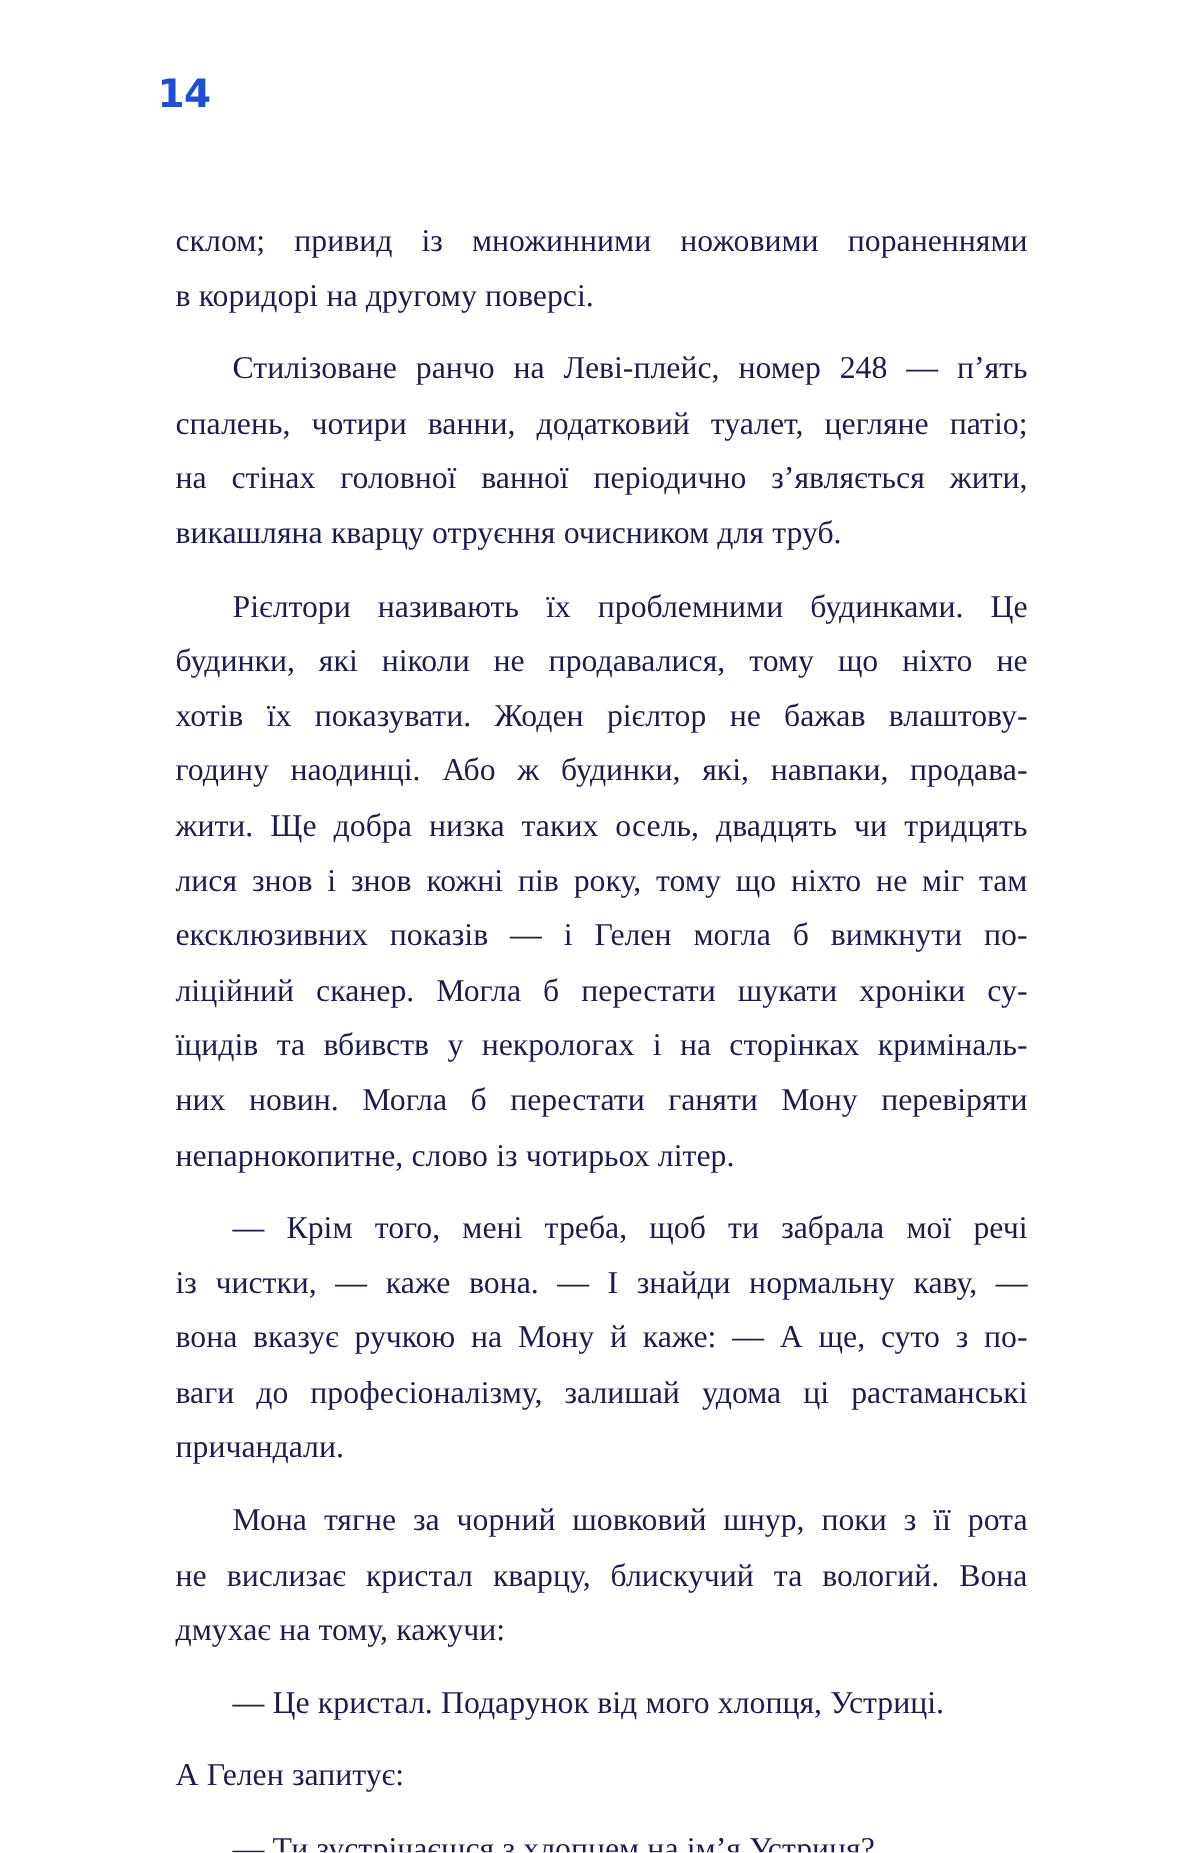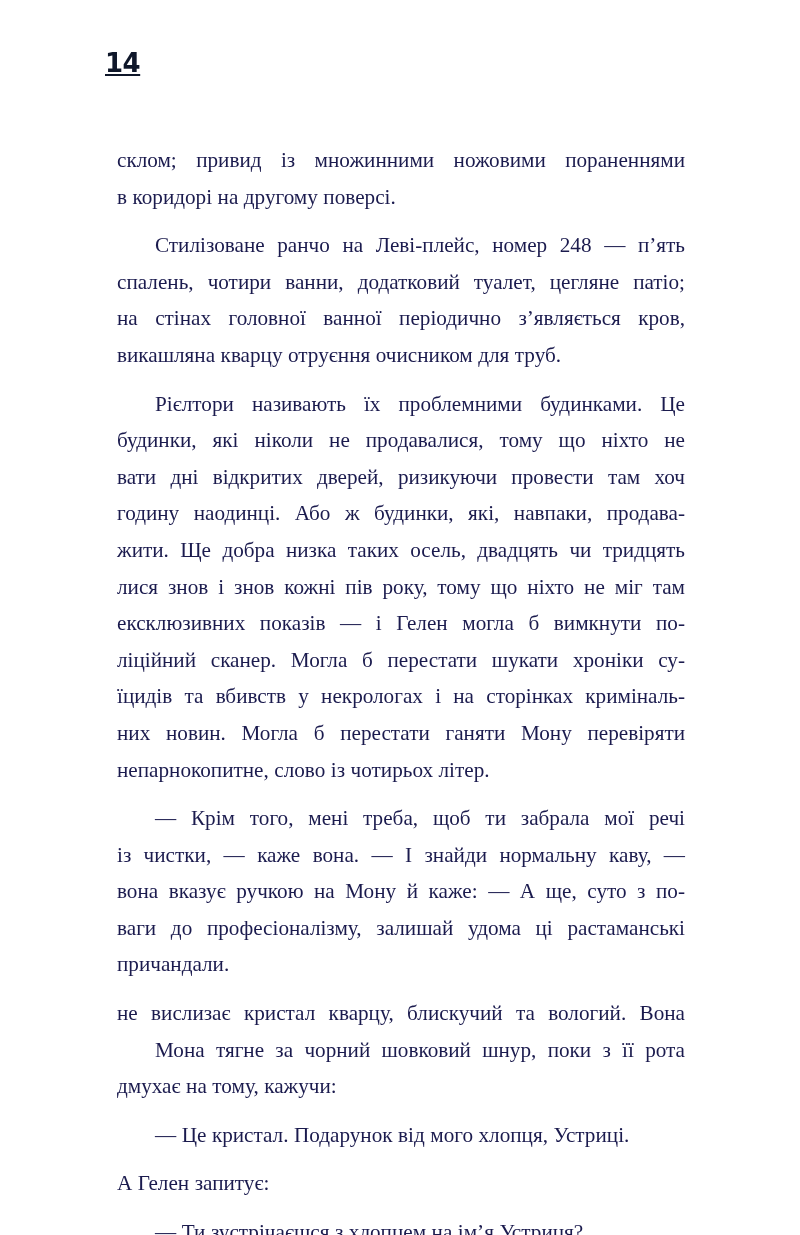--- a/index.html
+++ b/index.html
@@ -20,23 +20,22 @@
 
   
   .folio {
     position: absolute;
     left: 105px;
     top: 50px;
     font-family: "DejaVu Sans", "Liberation Sans", sans-serif;
     font-weight: 700;
     font-size: 26px;
     letter-spacing: -0.5px;
-    color: #0f172a;
+    color: #1d4ed8;
     line-height: 1;
-    text-decoration: underline;
   }
 
   
   .textblock {
     position: absolute;
     left: 105px;
     top: 130px;
     width: 592px;
   }
 
@@ -84,46 +83,46 @@
 
   <div class="textblock">
 
   <p class="para">
         <span class="ln j">склом; привид із множинними ножовими пораненнями</span>
         <span class="ln last">в коридорі на другому поверсі.</span>
       </p>
       <p class="para">
         <span class="ln j"><span class="indent"></span>Стилізоване ранчо на Леві-плейс, номер 248 — п’ять</span>
         <span class="ln j">спалень, чотири ванни, додатковий туалет, цегляне патіо;</span>
-        <span class="ln j">на стінах головної ванної періодично з’являється кров,</span>
+        <span class="ln j">на стінах головної ванної періодично з’являється жити,</span>
         <span class="ln last">викашляна кварцу отруєння очисником для труб.</span>
       </p>
       <p class="para">
         <span class="ln j"><span class="indent"></span>Рієлтори називають їх проблемними будинками. Це</span>
         <span class="ln j">будинки, які ніколи не продавалися, тому що ніхто не</span>
-        <span class="ln j">вати дні відкритих дверей, ризикуючи провести там хоч</span>
+        <span class="ln j">хотів їх показувати. Жоден рієлтор не бажав влаштову-</span>
         <span class="ln j">годину наодинці. Або ж будинки, які, навпаки, продава-</span>
         <span class="ln j">жити. Ще добра низка таких осель, двадцять чи тридцять</span>
         <span class="ln j">лися знов і знов кожні пів року, тому що ніхто не міг там</span>
         <span class="ln j">ексклюзивних показів — і Гелен могла б вимкнути по-</span>
         <span class="ln j">ліційний сканер. Могла б перестати шукати хроніки су-</span>
         <span class="ln j">їцидів та вбивств у некрологах і на сторінках криміналь-</span>
         <span class="ln j">них новин. Могла б перестати ганяти Мону перевіряти</span>
         <span class="ln last">непарнокопитне, слово із чотирьох літер.</span>
       </p>
       <p class="para">
         <span class="ln j"><span class="indent"></span>— Крім того, мені треба, щоб ти забрала мої речі</span>
         <span class="ln j">із чистки, — каже вона. — І знайди нормальну каву, —</span>
         <span class="ln j">вона вказує ручкою на Мону й каже: — А ще, суто з по-</span>
         <span class="ln j">ваги до професіоналізму, залишай удома ці растаманські</span>
         <span class="ln last">причандали.</span>
       </p>
       <p class="para">
+        <span class="ln j"><span class="indent"></span>Мона тягне за чорний шовковий шнур, поки з її рота</span>
         <span class="ln j">не вислизає кристал кварцу, блискучий та вологий. Вона</span>
-        <span class="ln j"><span class="indent"></span>Мона тягне за чорний шовковий шнур, поки з її рота</span>
         <span class="ln last">дмухає на тому, кажучи:</span>
       </p>
       <p class="para">
         <span class="ln last"><span class="indent"></span>— Це кристал. Подарунок від мого хлопця, Устриці.</span>
       </p>
       <p class="para">
         <span class="ln last">А Гелен запитує:</span>
       </p>
       <p class="para">
         <span class="ln last"><span class="indent"></span>— Ти зустрічаєшся з хлопцем на ім’я Устриця?</span>

